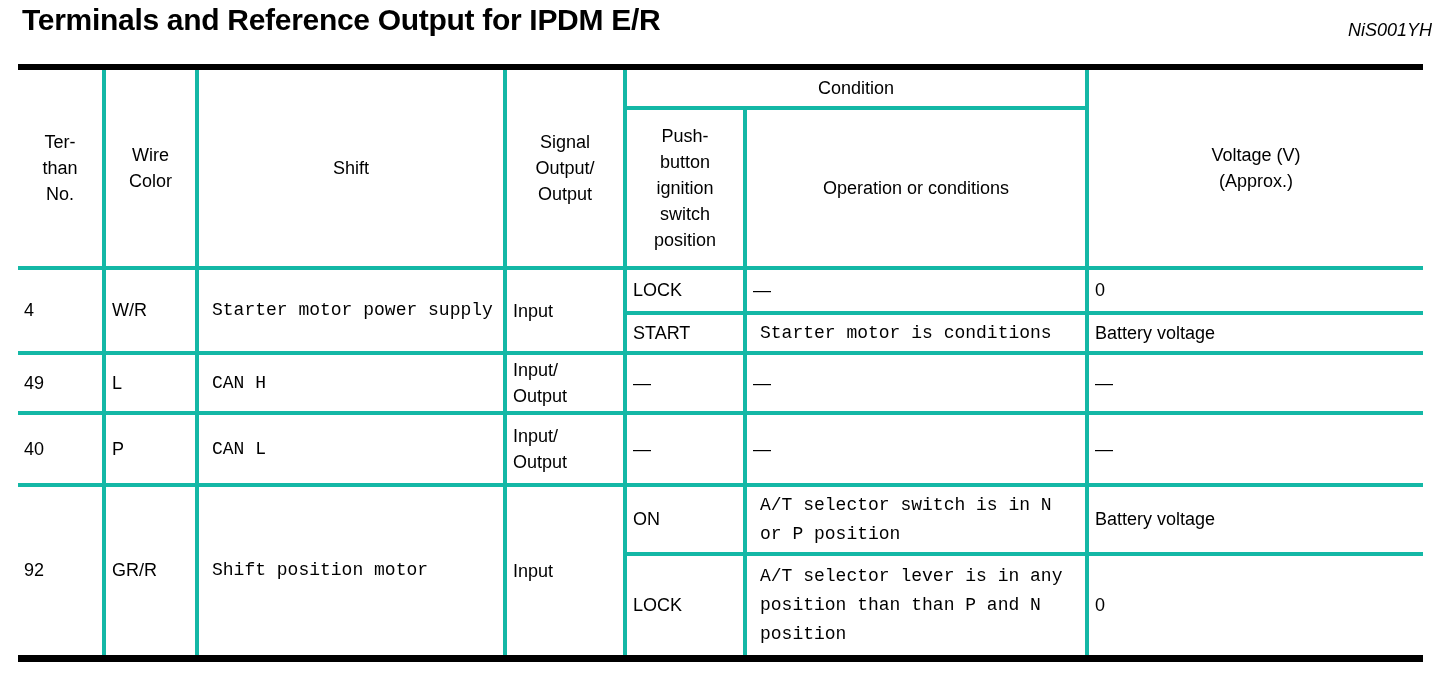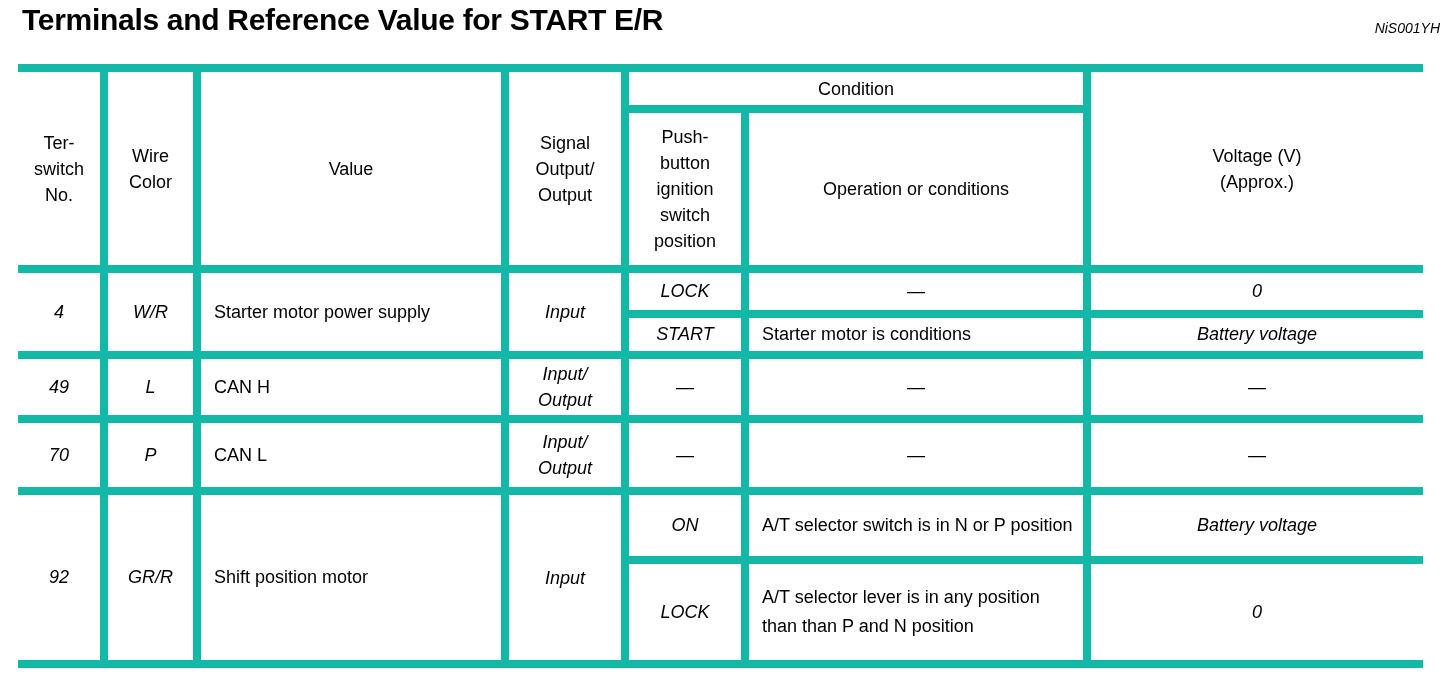--- a/index.html
+++ b/index.html
@@ -17,92 +17,92 @@
   h1.doc-title {
     margin: 0;
     padding: 2px 0 0 22px;
     font-size: 30px;
     font-weight: bold;
     letter-spacing: -0.3px;
     line-height: 36px;
   }
   .figure-code {
     position: absolute;
-    right: 16px;
+    right: 24px;
     top: 20px;
-    font-size: 14px;
+    font-size: 18px;
     font-style: italic;
   }
 
   table.terminals {
     margin: 22px 0 0 18px;
     border-collapse: collapse;
     table-layout: fixed;
     width: 1405px;
     border-top: 6px solid #000;
     border-bottom: 7px solid #000;
     border-left: hidden;
     border-right: hidden;
     font-size: 18px;
   }
   th, td {
-    border: 8px solid #14b8a6;
+    border: 4px solid #14b8a6;
     padding: 2px 6px;
     vertical-align: middle;
     font-weight: normal;
     line-height: 29px;
   }
   thead th {
     text-align: center;
     white-space: pre-line;
     line-height: 26px;
   }
   tbody tr.body-first td { border-top: 3px solid #000; }
 
-  td.c { text-align: center; font-style: italic; }
-  td.l { text-align: left; padding-left: 13px; padding-right: 10px; }
+  td.c { text-align: left; }
+  td.l { text-align: left; padding-left: 13px; padding-right: 10px; font-family: Liberation Mono, monospace; }
   td.pre { white-space: pre-line; line-height: 26px; }
 
   tr.h-cond   { height: 41px; }
   tr.h-sub    { height: 160px; }
   tr.r4a      { height: 45px; }
   tr.r4b      { height: 40px; }
   tr.r49      { height: 60px; }
   tr.r50      { height: 72px; }
   tr.r53a     { height: 69px; }
   tr.r53b     { height: 104px; }
 </style>
 </head>
 <body>
 
 <div class="page">
 
   <div class="title-bar">
-    <h1 class="doc-title">Terminals and Reference Value for START E/R</h1>
+    <h1 class="doc-title">Terminals and Reference Output for IPDM E/R</h1>
     <span class="figure-code">NiS001YH</span>
   </div>
 
   <table class="terminals">
     <colgroup>
       <col style="width:86px">
       <col style="width:93px">
       <col style="width:308px">
       <col style="width:120px">
       <col style="width:120px">
       <col style="width:342px">
       <col style="width:336px">
     </colgroup>
     <thead>
       <tr class="h-cond">
         <th rowspan="2">Ter-
-switch
+than
 No.</th>
         <th rowspan="2">Wire
 Color</th>
-        <th rowspan="2">Value</th>
+        <th rowspan="2">Shift</th>
         <th rowspan="2">Signal
 Output/
 Output</th>
         <th colspan="2">Condition</th>
         <th rowspan="2">Voltage (V)
 (Approx.)</th>
       </tr>
       <tr class="h-sub">
         <th>Push-
 button
@@ -134,21 +134,21 @@
         <td class="c">L</td>
         <td class="l">CAN H</td>
         <td class="c pre">Input/
 Output</td>
         <td class="c">—</td>
         <td class="c">—</td>
         <td class="c">—</td>
       </tr>
 
       <tr class="r50">
-        <td class="c">70</td>
+        <td class="c">40</td>
         <td class="c">P</td>
         <td class="l">CAN L</td>
         <td class="c pre">Input/
 Output</td>
         <td class="c">—</td>
         <td class="c">—</td>
         <td class="c">—</td>
       </tr>
 
       <tr class="r53a">

